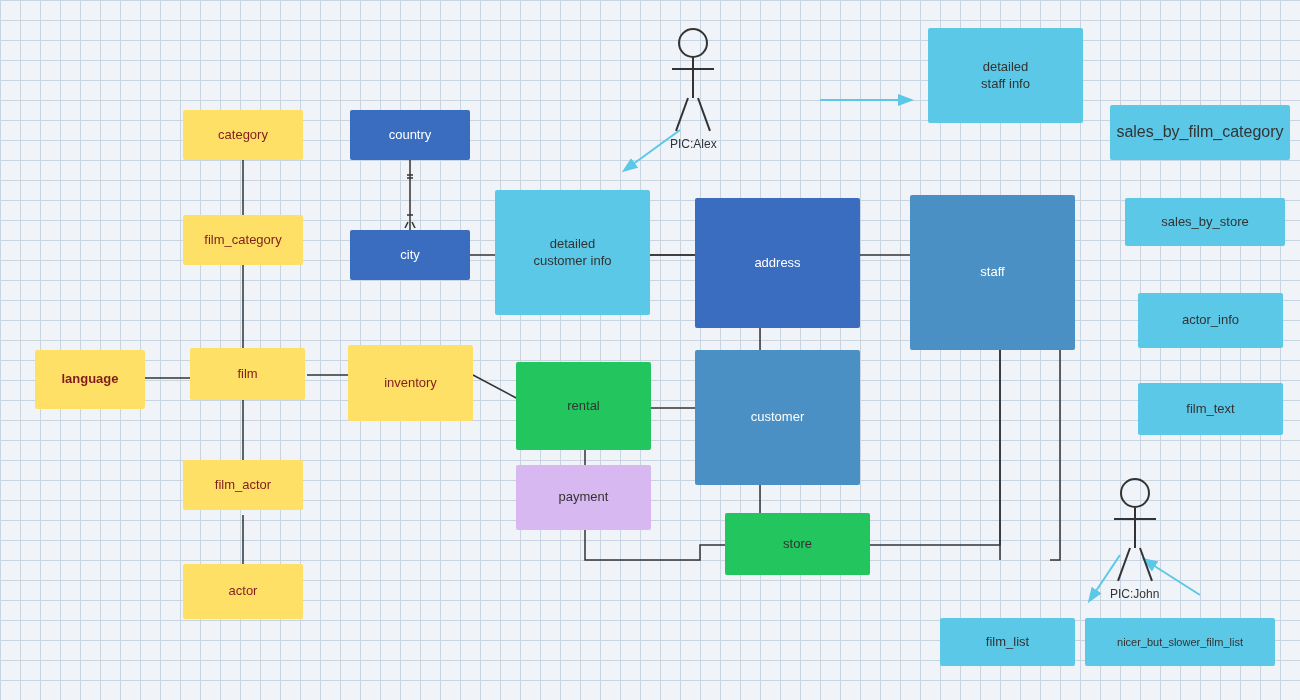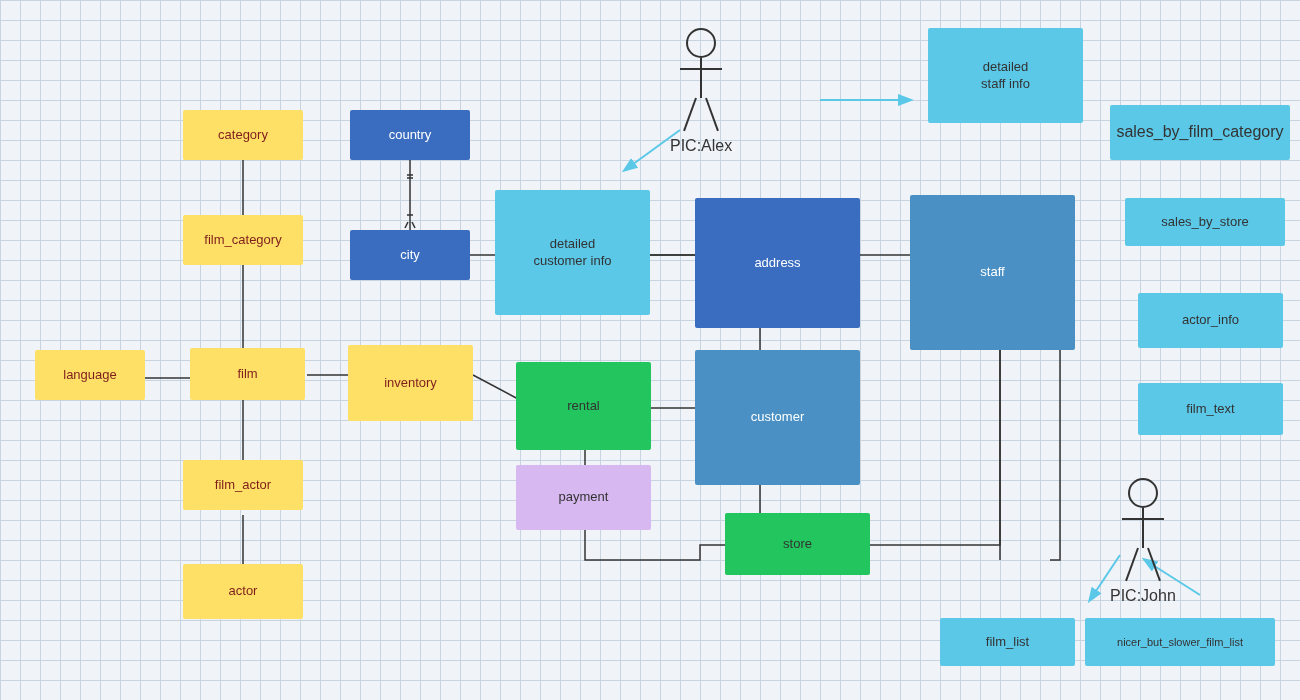--- a/index.html
+++ b/index.html
@@ -72,21 +72,21 @@
       height: 35px;
       background: #333;
       transform: rotate(-20deg);
       transform-origin: top center;
     }
     .actor-legs {
       display: flex;
       gap: 8px;
     }
     .actor-label {
-      font-size: 16px;
+      font-size: 12px;
       color: #333;
       margin-top: 4px;
     }
 
     svg.connections {
       position: absolute;
       top: 0;
       left: 0;
       width: 1300px;
       height: 700px;
@@ -153,21 +153,21 @@
   <line x1="407" y1="215" x2="413" y2="215" stroke="#333" stroke-width="1.5"></line>
 
   <line x1="408" y1="222" x2="405" y2="228" stroke="#333" stroke-width="1.5"></line>
   <line x1="412" y1="222" x2="415" y2="228" stroke="#333" stroke-width="1.5"></line>
 </svg>
 
 <div class="diagram-node yellow" style="left:183px;top:110px;width:120px;height:50px;">category</div>
 <div class="diagram-node dark-blue" style="left:350px;top:110px;width:120px;height:50px;">country</div>
 <div class="diagram-node yellow" style="left:183px;top:215px;width:120px;height:50px;">film_category</div>
 <div class="diagram-node dark-blue" style="left:350px;top:230px;width:120px;height:50px;">city</div>
-<div class="diagram-node yellow" style="left:35px;top:350px;width:110px;height:50px;">language</div>
+<div class="diagram-node yellow" style="left:35px;top:350px;width:110px;height:59px;font-weight:bold;">language</div>
 <div class="diagram-node yellow" style="left:190px;top:348px;width:115px;height:52px;">film</div>
 <div class="diagram-node yellow" style="left:348px;top:345px;width:125px;height:76px;">inventory</div>
 <div class="diagram-node yellow" style="left:183px;top:460px;width:120px;height:50px;">film_actor</div>
 <div class="diagram-node yellow" style="left:183px;top:564px;width:120px;height:55px;">actor</div>
 <div class="diagram-node light-blue" style="left:495px;top:190px;width:155px;height:125px;white-space:pre-line;">detailed
 customer info</div>
 <div class="diagram-node dark-blue" style="left:695px;top:198px;width:165px;height:130px;">address</div>
 <div class="diagram-node medium-blue" style="left:910px;top:195px;width:165px;height:155px;">staff</div>
 <div class="diagram-node light-blue" style="left:928px;top:28px;width:155px;height:95px;white-space:pre-line;">detailed
 staff info</div>

